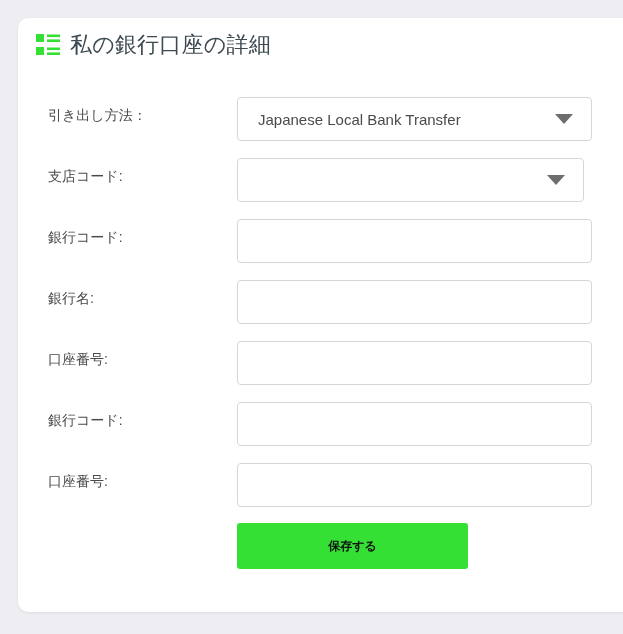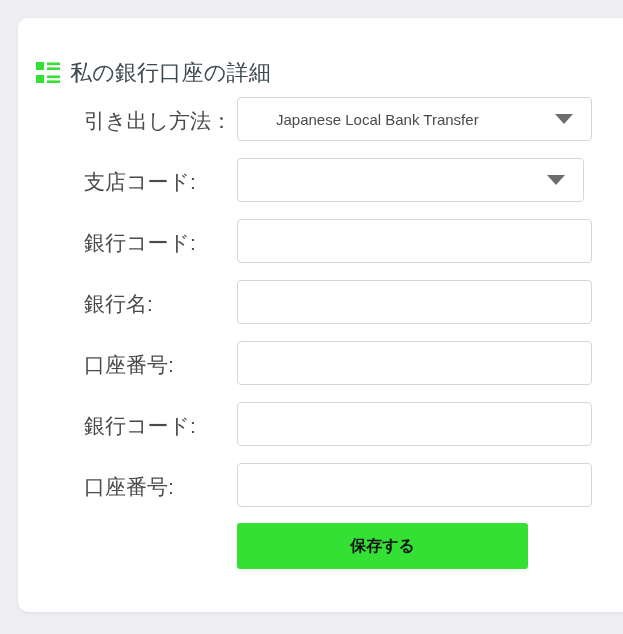--- a/index.html
+++ b/index.html
@@ -33,21 +33,20 @@
     overflow: hidden;
   }
 
   
   .card-header {
     position: absolute;
     left: 18px;
     top: 14px;
     display: flex;
     align-items: center;
-    margin-top: 28px;
   }
 
   .list-icon {
     width: 24px;
     height: 22px;
     margin-right: 10px;
     display: block;
     flex: 0 0 auto;
   }
 
@@ -70,39 +69,37 @@
 
   .form-row {
     position: relative;
     height: 61px;
   }
 
   .field-label {
     position: absolute;
     left: 30px;
     top: 19px;
-    font-size: 21px;
+    font-size: 14px;
     color: #4a4a4a;
     white-space: nowrap;
-    margin-left: 36px;
   }
 
   .control {
     position: absolute;
     top: 9px;
     height: 44px;
     background: #ffffff;
     border: 1px solid #d6d6d6;
     border-radius: 4px;
   }
 
   .control.select {
     display: flex;
     align-items: center;
-    padding-left: 18px;
   }
 
   .control.sel-wide {
     left: 219px;
     width: 355px;
   }
 
   .control.sel-narrow {
     left: 219px;
     width: 347px;
@@ -135,28 +132,28 @@
   
   .submit-row {
     position: relative;
     height: 60px;
   }
 
   .save-button {
     position: absolute;
     left: 219px;
     top: 8px;
-    width: 291px;
+    width: 231px;
     height: 46px;
     background: #33e033;
     color: #111111;
     border: none;
     border-radius: 3px;
     font-family: inherit;
-    font-size: 16px;
+    font-size: 12px;
     font-weight: 700;
     cursor: pointer;
     padding: 8px;
   }
 </style>
 </head>
 <body>
 
 <div class="page">
 

